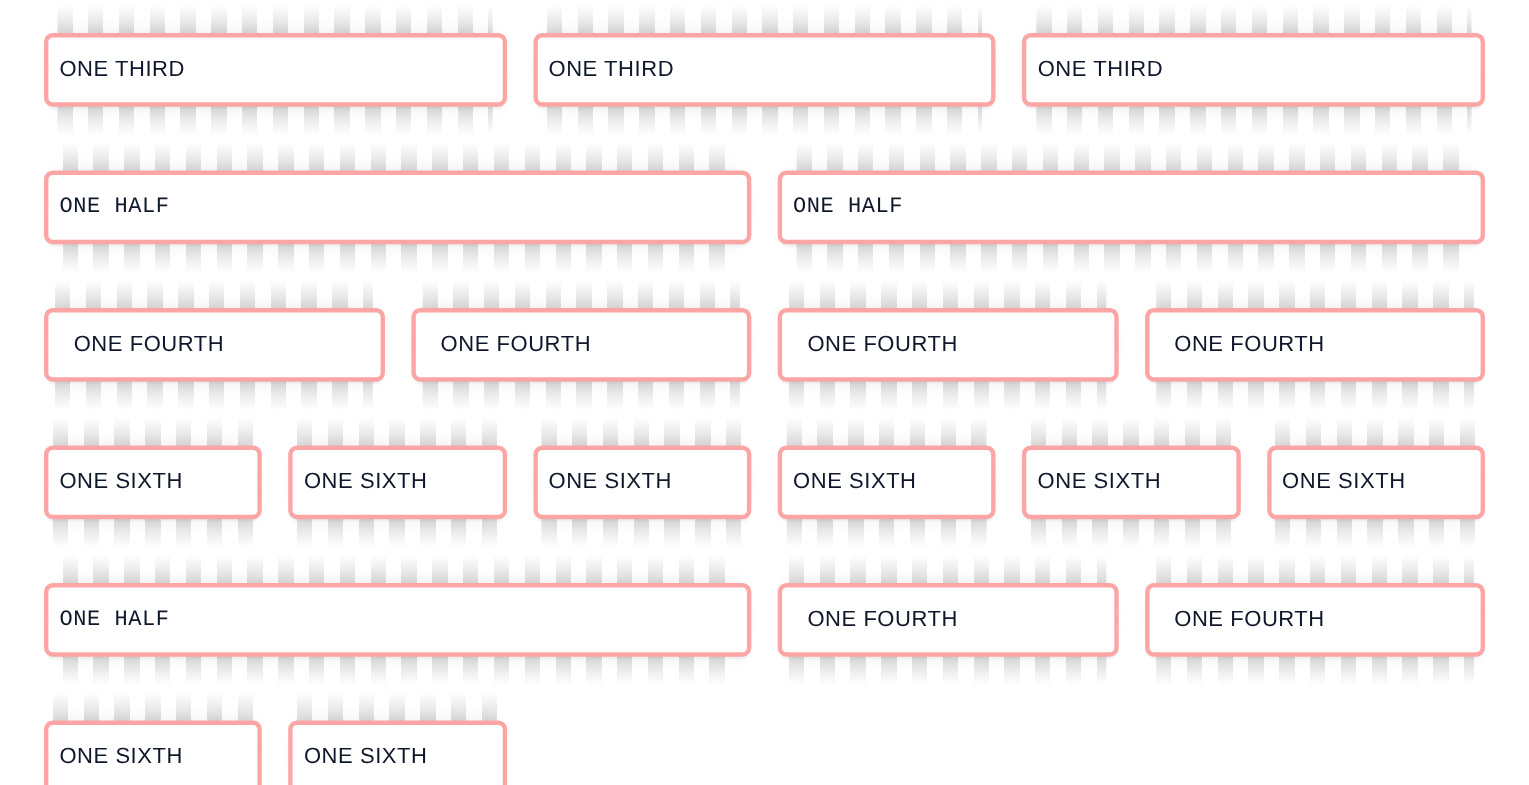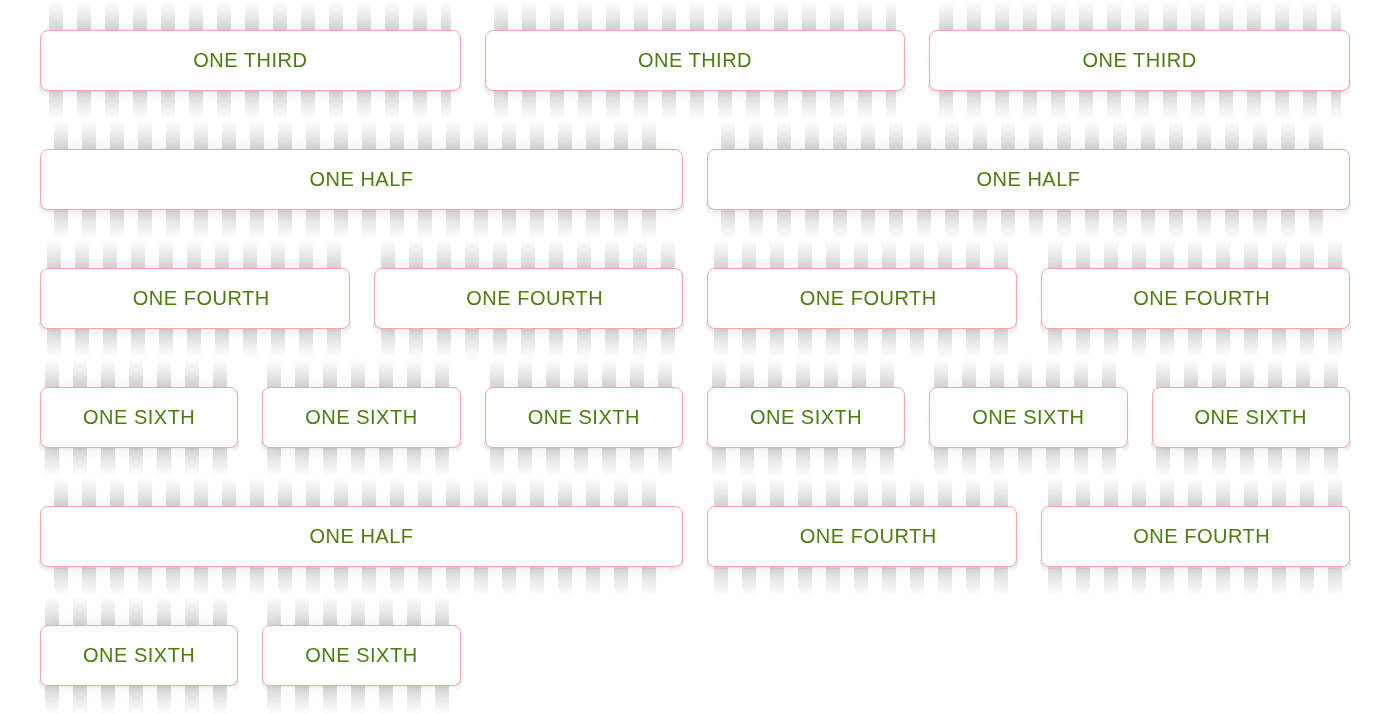--- a/index.html
+++ b/index.html
@@ -24,25 +24,24 @@
     
     .row {
       display: flex;
       width: 100%;
       margin-bottom: 58px;
       gap: 24px;
     }
     
     .col {
       background: #ffffff;
-      border: 1px solid #fca5a5;
+      border: 4px solid #fca5a5;
       border-radius: 8px;
       padding: 18px 10px;
-      text-align: center;
-      color: #4d7c0f;
+      color: #0f172a;
       font-size: 20px;
       font-weight: 400;
       letter-spacing: 0.5px;
       box-shadow: 
         0 2px 0 rgba(0,0,0,0.02),
         0 -10px 18px -12px rgba(0,0,0,0.1),
         0 10px 18px -12px rgba(0,0,0,0.1);
       position: relative;
     }
     
@@ -75,21 +74,21 @@
         repeating-linear-gradient(90deg,
           rgba(210,210,210,0.9) 0 14px,
           rgba(255,255,255,1) 14px 28px);
       z-index: -1;
       border-radius: 0 0 6px 6px;
       filter: blur(0.3px);
       -webkit-mask-image: linear-gradient(to bottom, rgba(0,0,0,1), rgba(0,0,0,0));
       mask-image: linear-gradient(to bottom, rgba(0,0,0,1), rgba(0,0,0,0));
     }
     
-    .w-1-2 { flex: 0 0 calc(50% - 12px); }
+    .w-1-2 { flex: 0 0 calc(50% - 12px); font-family: Liberation Mono, monospace; }
     .w-1-3 { flex: 0 0 calc(33.333% - 16px); }
     .w-2-3 { flex: 0 0 calc(66.666% - 8px); }
     .w-1-4 { flex: 0 0 calc(25% - 18px); padding-left: 23px; }
     .w-1-6 { flex: 0 0 calc(16.666% - 20px); }
     
     .shadow-under {
       position: absolute;
       left: -2px;
       right: -2px;
       bottom: -8px;

